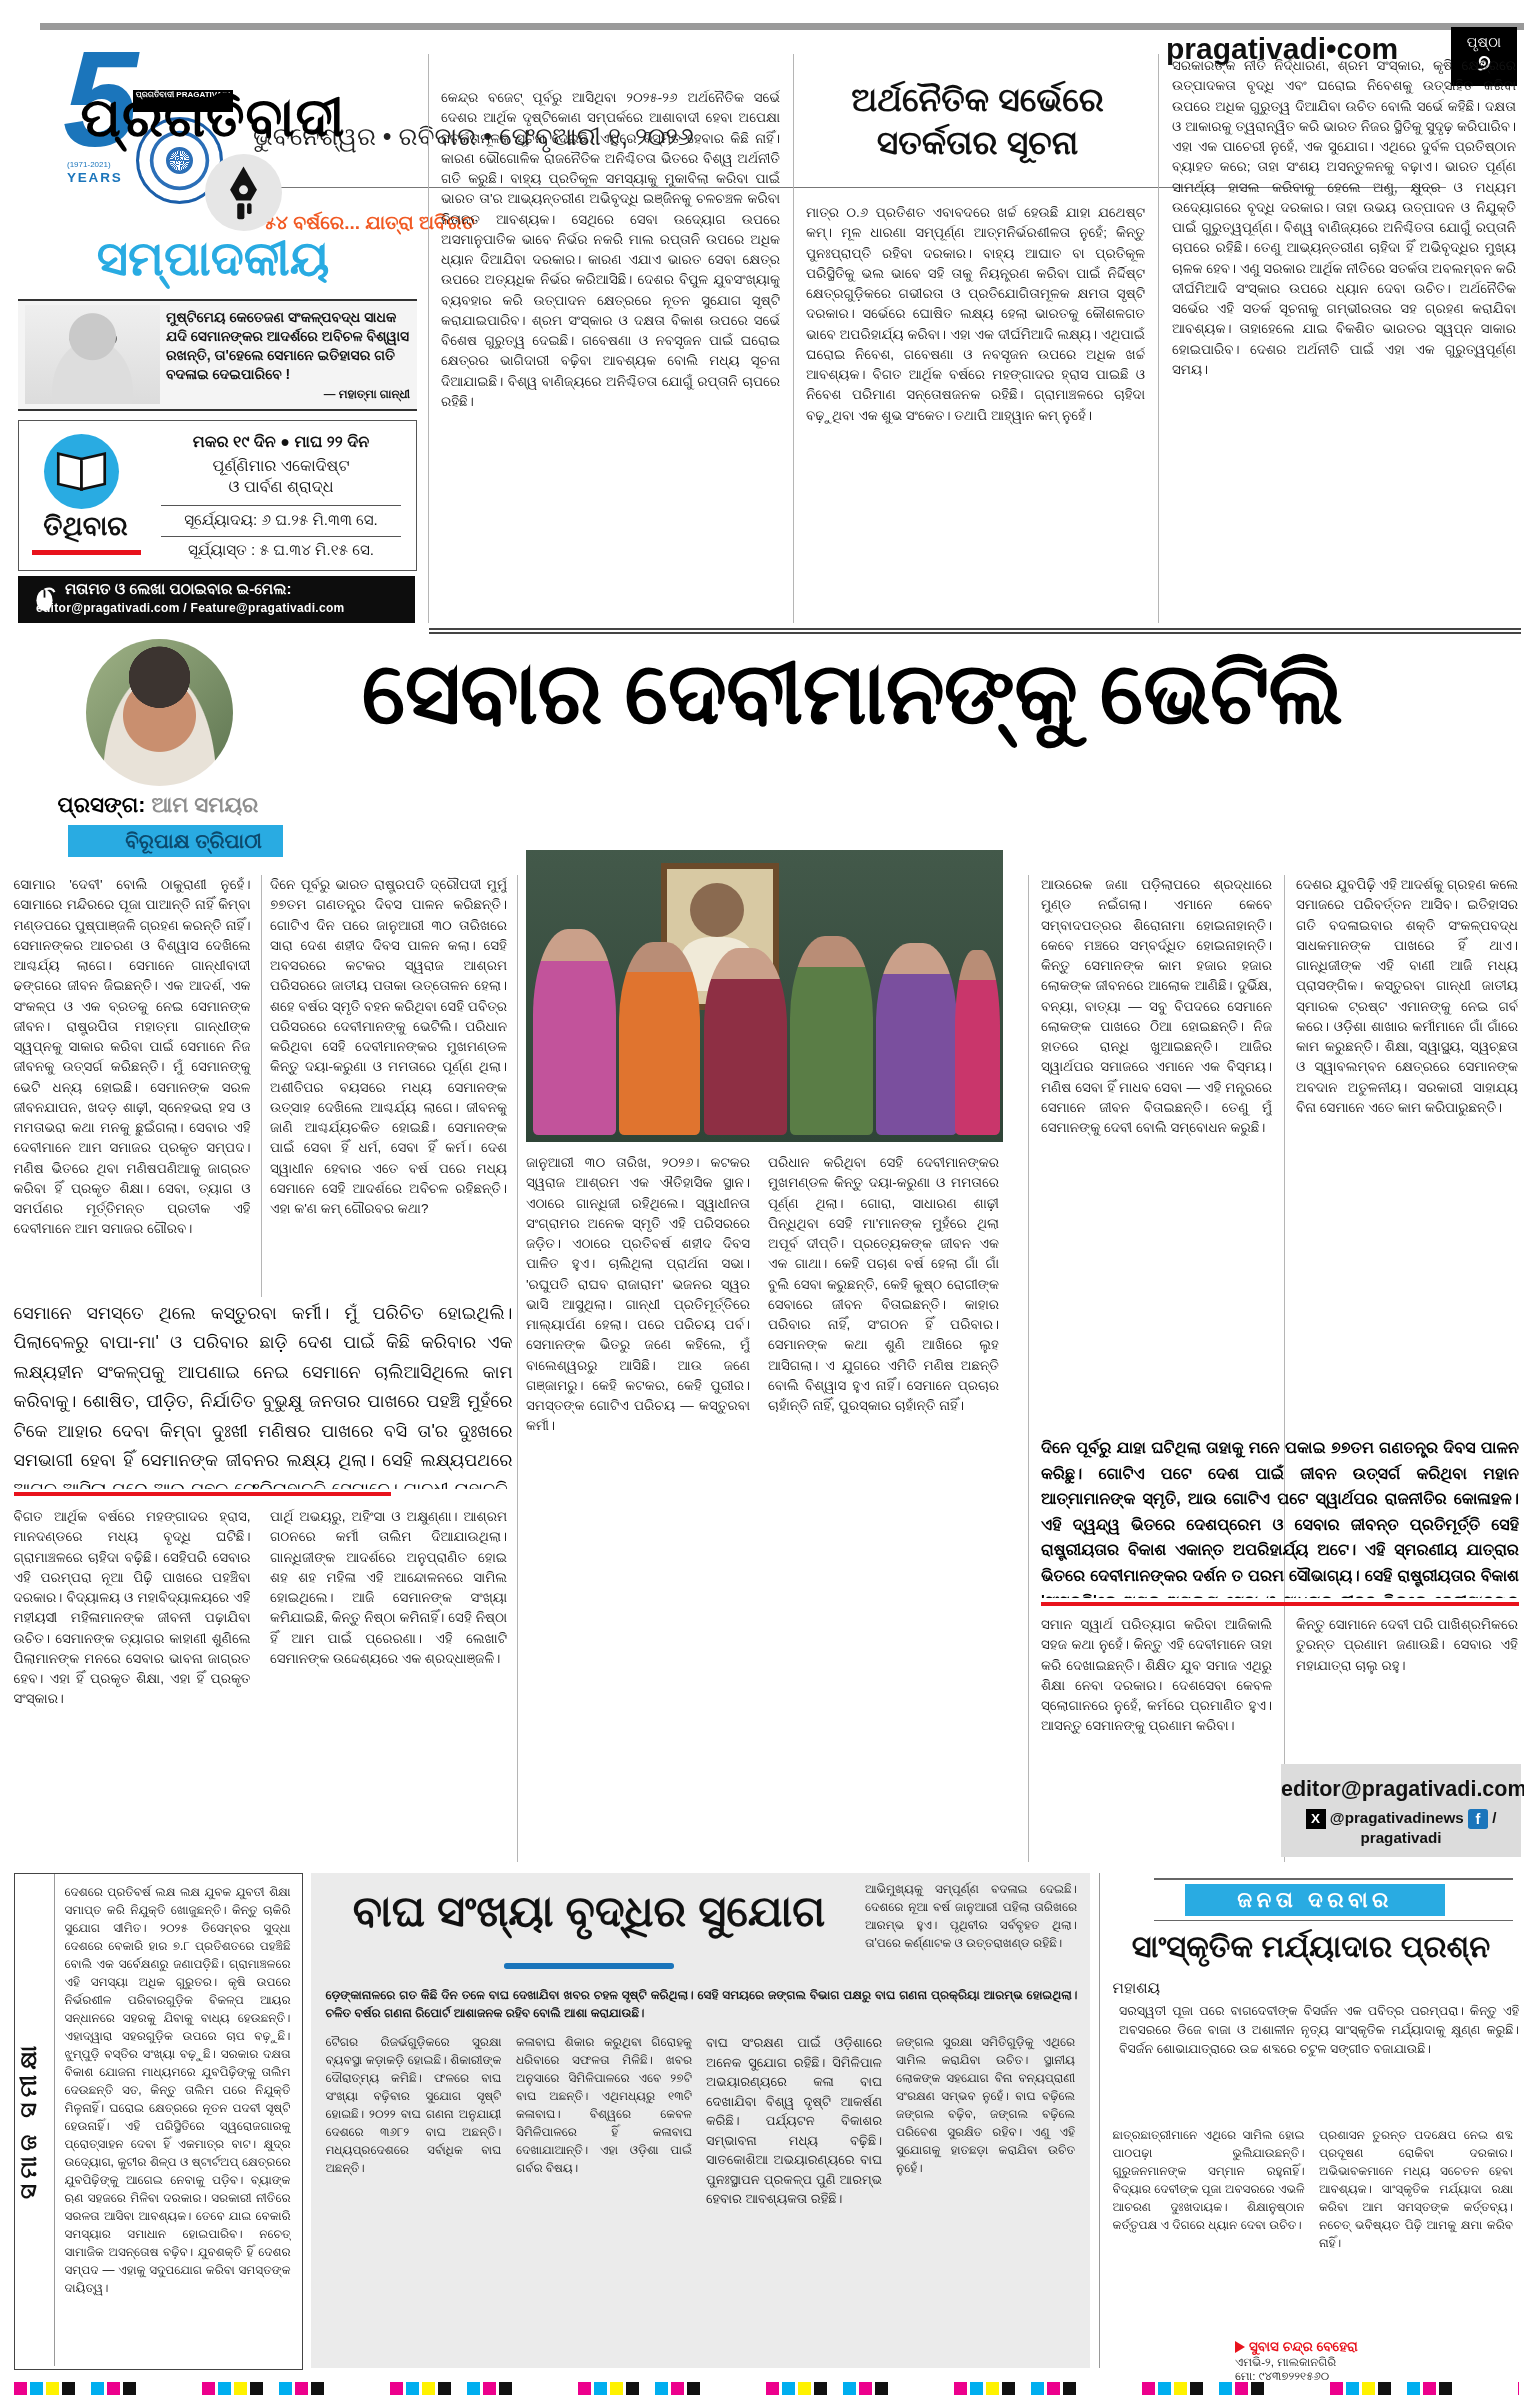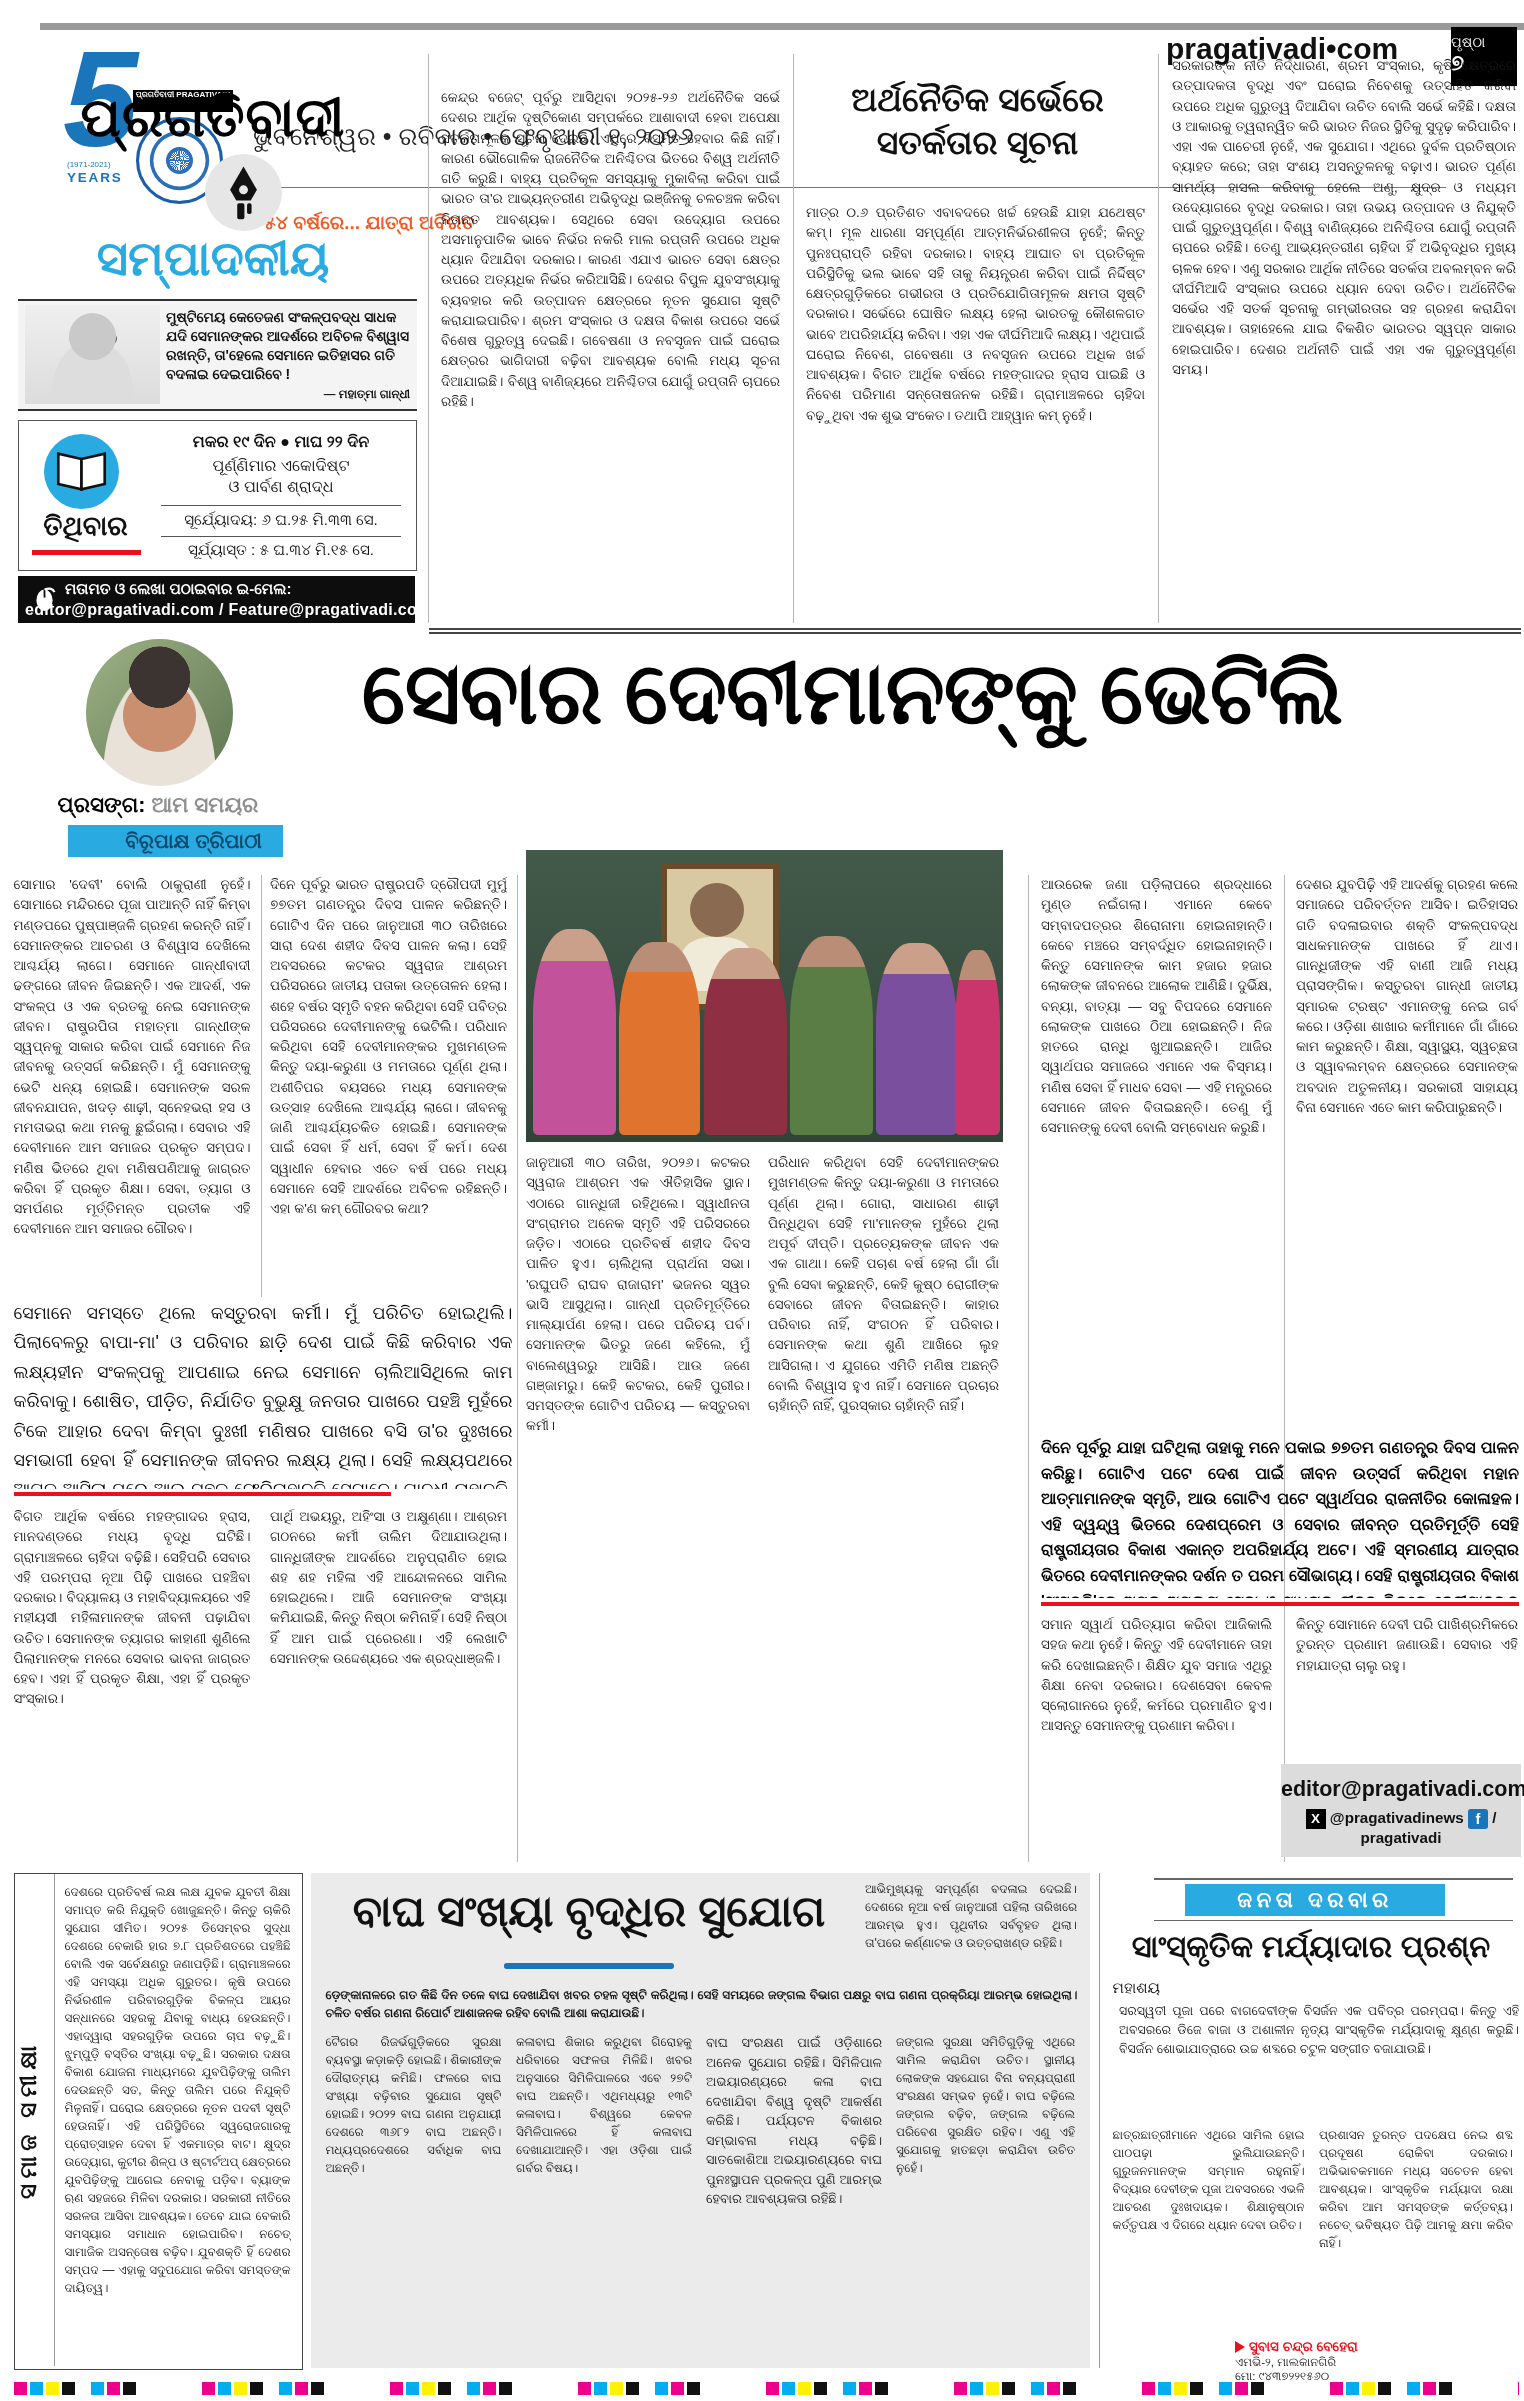--- a/index.html
+++ b/index.html
@@ -26,21 +26,21 @@
   <div class="abs" style="left:67px;top:170px;font-size:13.5px;font-weight:bold;color:#1b75bb;letter-spacing:1.8px;">YEARS</div>
   <div class="abs" style="left:133px;top:90px;width:100px;height:21.5px;background:#000;color:#fff;font-size:8px;font-weight:bold;text-align:center;line-height:10.8px;overflow:hidden;">ପ୍ରଗତିବାଦୀ PRAGATIVADI</div>
   <div class="abs" style="left:136px;top:117px;width:81px;height:81px;border-radius:50%;border:3.6px solid #1b5faa;background:
       repeating-conic-gradient(#2b6fb8 0 6deg, #fff 6deg 12deg);box-shadow:inset 0 0 0 10.8px #fff, inset 0 0 0 14.4px #2b6fb8, inset 0 0 0 27px #fff, inset 0 0 0 30.5px #2b6fb8;"></div>
 
   <div class="abs nowrap" style="left:253px;top:122px;font-size:25px;color:#222;">ଭୁବନେଶ୍ୱର • ରବିବାର • ଫେବୃଆରୀ ୧, ୨୦୨୬</div>
   <div class="rule" style="left:244px;top:187px;width:1202px;height:0.9px;background:#777;"></div>
   <div class="abs nowrap" style="left:264px;top:212px;font-size:19px;font-weight:bold;color:#f15a24;">୫୪ ବର୍ଷରେ... ଯାତ୍ରା ଅବିରତ</div>
 
   <div class="abs nowrap" style="left:1166px;top:32px;width:278px;text-align:left;font-size:30px;font-weight:bold;color:#111;">pragativadi•com</div>
-  <div class="abs" style="left:1451px;top:27px;width:66px;height:59px;background:#000;color:#fff;text-align:left;">
+  <div class="abs" style="left:1451px;top:27px;width:66px;height:59px;background:#000;color:#fff;text-align:center;">
     <div style="font-size:14.4px;margin-top:7.2px;">ପୃଷ୍ଠା</div>
     <div style="font-size:21.5px;font-weight:bold;">୭</div>
   </div>
 
   <div class="abs center nowrap" style="left:9px;top:86px;width:408px;font-size:54px;font-weight:bold;color:#000;letter-spacing:0.9px;">ପ୍ରଗତିବାଦୀ</div>
 
   <div class="abs" style="left:205px;top:154px;width:77px;height:77px;border-radius:50%;background:#e6e6e6;">
     <svg width="77" height="77" viewBox="0 0 86 86">
         <g fill="#111">
       <path d="M43 14 L58 40 L51 52 L35 52 L28 40 Z"></path>
@@ -84,21 +84,21 @@
     <div class="abs center" style="left:133px;top:120px;width:258px;font-size:15.2px;">ସୂର୍ଯ୍ୟାସ୍ତ : ୫ ଘ.୩୪ ମି.୧୫ ସେ.</div>
   </div>
 
   <div class="abs" style="left:18px;top:576px;width:397px;height:47px;background:#0d0d0d;color:#fff;">
     <svg class="abs" style="left:12.6px;top:9px;" width="27" height="27" viewBox="0 0 30 30">
       <ellipse cx="15" cy="17" rx="9" ry="12" fill="#fff"></ellipse>
       <line x1="15" y1="5" x2="15" y2="14" stroke="#0d0d0d" stroke-width="2"></line>
       <path d="M15 5 Q24 2 26 8" stroke="#fff" stroke-width="2.5" fill="none"></path>
     </svg>
     <div class="abs nowrap" style="left:47px;top:3.6px;font-size:15.2px;font-weight:bold;">ମତାମତ ଓ ଲେଖା ପଠାଇବାର ଇ-ମେଲ:</div>
-    <div class="abs nowrap" style="left:7px;top:25px;font-size:16px;font-weight:bold;letter-spacing:0.3px;">editor@pragativadi.com / Feature@pragativadi.com</div>
+    <div class="abs nowrap" style="left:18px;top:25px;font-size:12px;font-weight:bold;letter-spacing:0.3px;">editor@pragativadi.com / Feature@pragativadi.com</div>
   </div>
 
   <div class="vrule" style="left:428px;top:54px;height:569px;"></div>
   <div class="vrule" style="left:793px;top:54px;height:569px;"></div>
   <div class="vrule" style="left:1158px;top:54px;height:569px;"></div>
 
   <div class="abs center" style="left:789px;top:79px;width:377px;font-size:33px;font-weight:bold;line-height:1.3;">
     <div>ଅର୍ଥନୈତିକ ସର୍ଭେରେ</div>
     <div>ସତର୍କତାର ସୂଚନା</div>
   </div>

